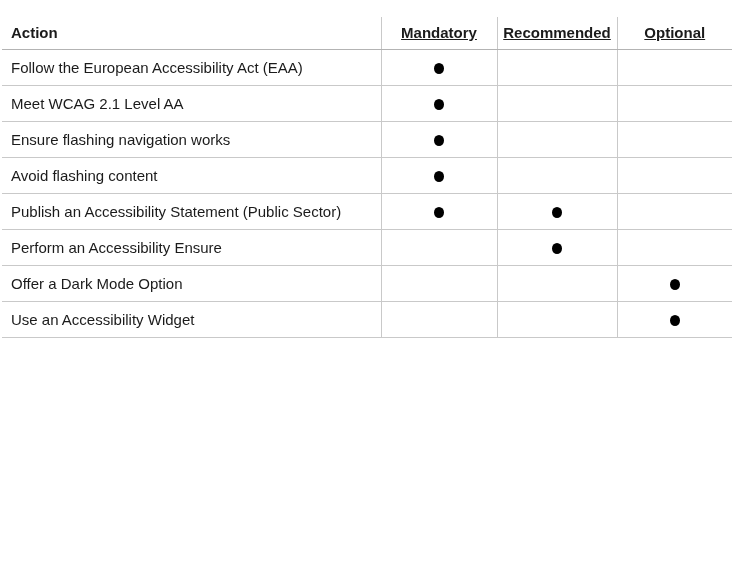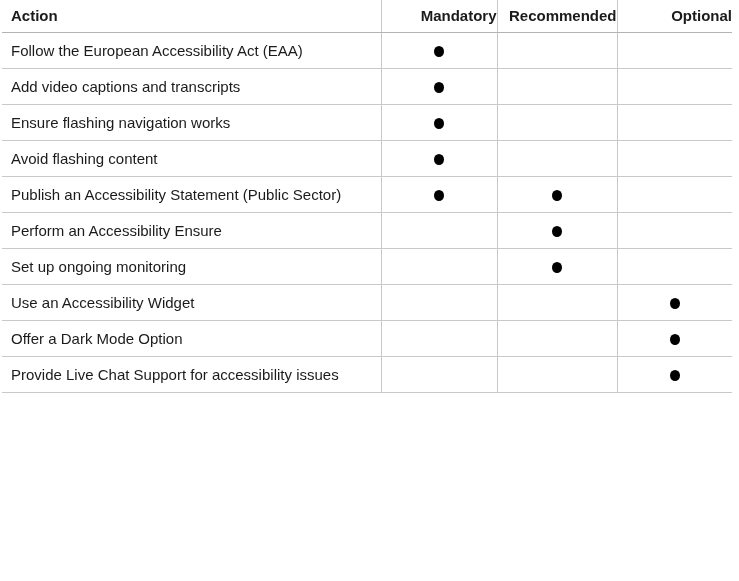--- a/index.html
+++ b/index.html
@@ -10,21 +10,21 @@
   }
   *{margin:0;padding:0;box-sizing:border-box;}
   html,body{background:#ffffff;}
   body{
     width:739px;height:581px;
     font-family:"Liberation Sans", sans-serif;
     color:var(--text);
     overflow:hidden;
   }
   .table-wrap{
-    padding:0 7px 0 2px;
+    padding:17px 7px 0 2px;
   }
   table{
     width:730px;
     border-collapse:collapse;
     table-layout:fixed;
   }
   col.col-action{width:379px;}
   col.col-mandatory{width:116px;}
   col.col-recommended{width:120px;}
   col.col-optional{width:115px;}
@@ -34,22 +34,23 @@
     font-weight:bold;
     vertical-align:middle;
     border-bottom:1px solid var(--header-line);
     white-space:nowrap;
   }
   thead th.action-col{
     text-align:left;
     padding-left:9px;
   }
   thead th.mark-col{
-    text-align:right;
+    text-align:center;
     border-left:1px solid var(--grid);
+    text-decoration:underline;
   }
   tbody td{
     height:36px;
     font-size:15px;
     vertical-align:middle;
     border-bottom:1px solid var(--grid);
     white-space:nowrap;
     overflow:hidden;
   }
   tbody td.action-cell{
@@ -89,21 +90,21 @@
       </tr>
     </thead>
     <tbody>
         <tr>
           <td class="action-cell">Follow the European Accessibility Act (EAA)</td>
           <td class="mark-cell"><span class="bullet" aria-label="●"></span></td>
           <td class="mark-cell"></td>
           <td class="mark-cell"></td>
         </tr>
         <tr>
-          <td class="action-cell">Add video captions and transcripts</td>
+          <td class="action-cell">Meet WCAG 2.1 Level AA</td>
           <td class="mark-cell"><span class="bullet" aria-label="●"></span></td>
           <td class="mark-cell"></td>
           <td class="mark-cell"></td>
         </tr>
         <tr>
           <td class="action-cell">Ensure flashing navigation works</td>
           <td class="mark-cell"><span class="bullet" aria-label="●"></span></td>
           <td class="mark-cell"></td>
           <td class="mark-cell"></td>
         </tr>
@@ -119,38 +120,26 @@
           <td class="mark-cell"><span class="bullet" aria-label="●"></span></td>
           <td class="mark-cell"></td>
         </tr>
         <tr>
           <td class="action-cell">Perform an Accessibility Ensure</td>
           <td class="mark-cell"></td>
           <td class="mark-cell"><span class="bullet" aria-label="●"></span></td>
           <td class="mark-cell"></td>
         </tr>
         <tr>
-          <td class="action-cell">Set up ongoing monitoring</td>
-          <td class="mark-cell"></td>
-          <td class="mark-cell"><span class="bullet" aria-label="●"></span></td>
-          <td class="mark-cell"></td>
-        </tr>
-        <tr>
-          <td class="action-cell">Use an Accessibility Widget</td>
-          <td class="mark-cell"></td>
-          <td class="mark-cell"></td>
-          <td class="mark-cell"><span class="bullet" aria-label="●"></span></td>
-        </tr>
-        <tr>
           <td class="action-cell">Offer a Dark Mode Option</td>
           <td class="mark-cell"></td>
           <td class="mark-cell"></td>
           <td class="mark-cell"><span class="bullet" aria-label="●"></span></td>
         </tr>
         <tr>
-          <td class="action-cell">Provide Live Chat Support for accessibility issues</td>
+          <td class="action-cell">Use an Accessibility Widget</td>
           <td class="mark-cell"></td>
           <td class="mark-cell"></td>
           <td class="mark-cell"><span class="bullet" aria-label="●"></span></td>
         </tr>
       </tbody>
   </table>
 </div>
 
 </body></html>

